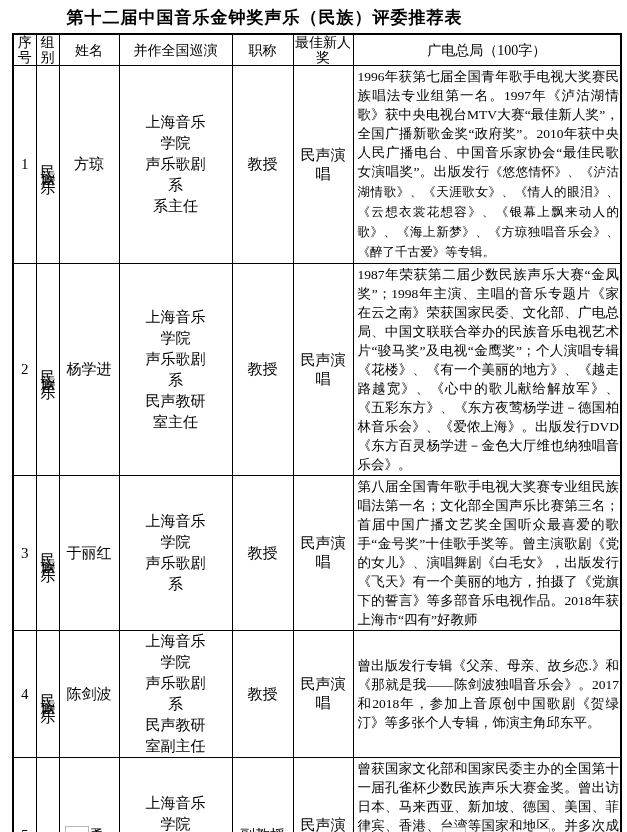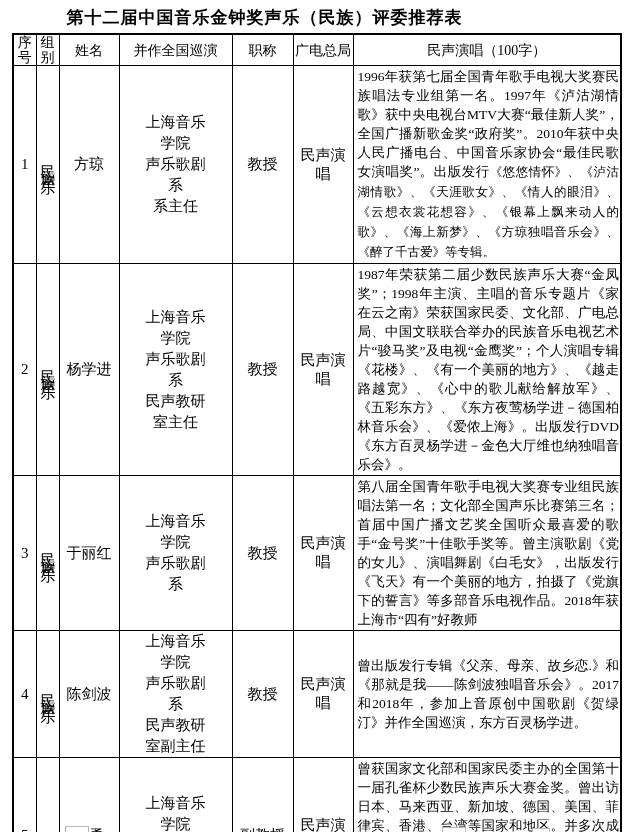--- a/index.html
+++ b/index.html
@@ -66,22 +66,22 @@
       <col class="c6">
       <col class="c7">
   </colgroup>
   <thead>
     <tr>
       <th>序号</th>
       <th>组别</th>
       <th>姓名</th>
       <th>并作全国巡演</th>
       <th>职称</th>
-      <th>广电总局</th>
-      <th>民声演唱（100字）</th>
+      <th>最佳新人奖</th>
+      <th>广电总局（100字）</th>
     </tr>
   </thead>
   <tbody id="table-body">
       <tr>
         <td class="c">1</td>
         <td class="c"><span class="vtext">民族声乐</span></td>
         <td class="c">方琼</td>
         <td class="c unit">上海音乐学院
 声乐歌剧系
 系主任</td>
@@ -112,21 +112,21 @@
       </tr>
       <tr>
         <td class="c">4</td>
         <td class="c"><span class="vtext">民族声乐</span></td>
         <td class="c">陈剑波</td>
         <td class="c unit">上海音乐学院
 声乐歌剧系
 民声教研室副主任</td>
         <td class="c">教授</td>
         <td class="c">民声演唱</td>
-        <td class="ach"><span class="seg">曾出版发行专辑《父亲、母亲、故乡恋.》和《那就是我——陈剑波独唱音乐会》。2017和2018年，参加上音原创中国歌剧《贺绿汀》并作全国巡演，东方百灵杨学进。</span></td>
+        <td class="ach"><span class="seg">曾出版发行专辑《父亲、母亲、故乡恋.》和《那就是我——陈剑波独唱音乐会》。2017和2018年，参加上音原创中国歌剧《贺绿汀》等多张个人专辑，饰演主角邱东平。</span></td>
       </tr>
       <tr>
         <td class="c">5</td>
         <td class="c"><span class="vtext">民族声乐</span></td>
         <td class="c">赵勇</td>
         <td class="c unit">上海音乐学院
 声乐歌剧系</td>
         <td class="c">副教授</td>
         <td class="c">民声演唱</td>
         <td class="ach"><span class="seg">曾获国家文化部和国家民委主办的全国第十一届孔雀杯少数民族声乐大赛金奖。曾出访日本、马来西亚、新加坡、德国、美国、菲律宾、香港、台湾等国家和地区。并多次成功地与中央民族歌舞团、台北国乐团、上海交响乐团、上海歌剧院、上海爱乐乐团、上海民族乐团、杭州爱乐乐团、等国家一流乐团合作。</span></td>

